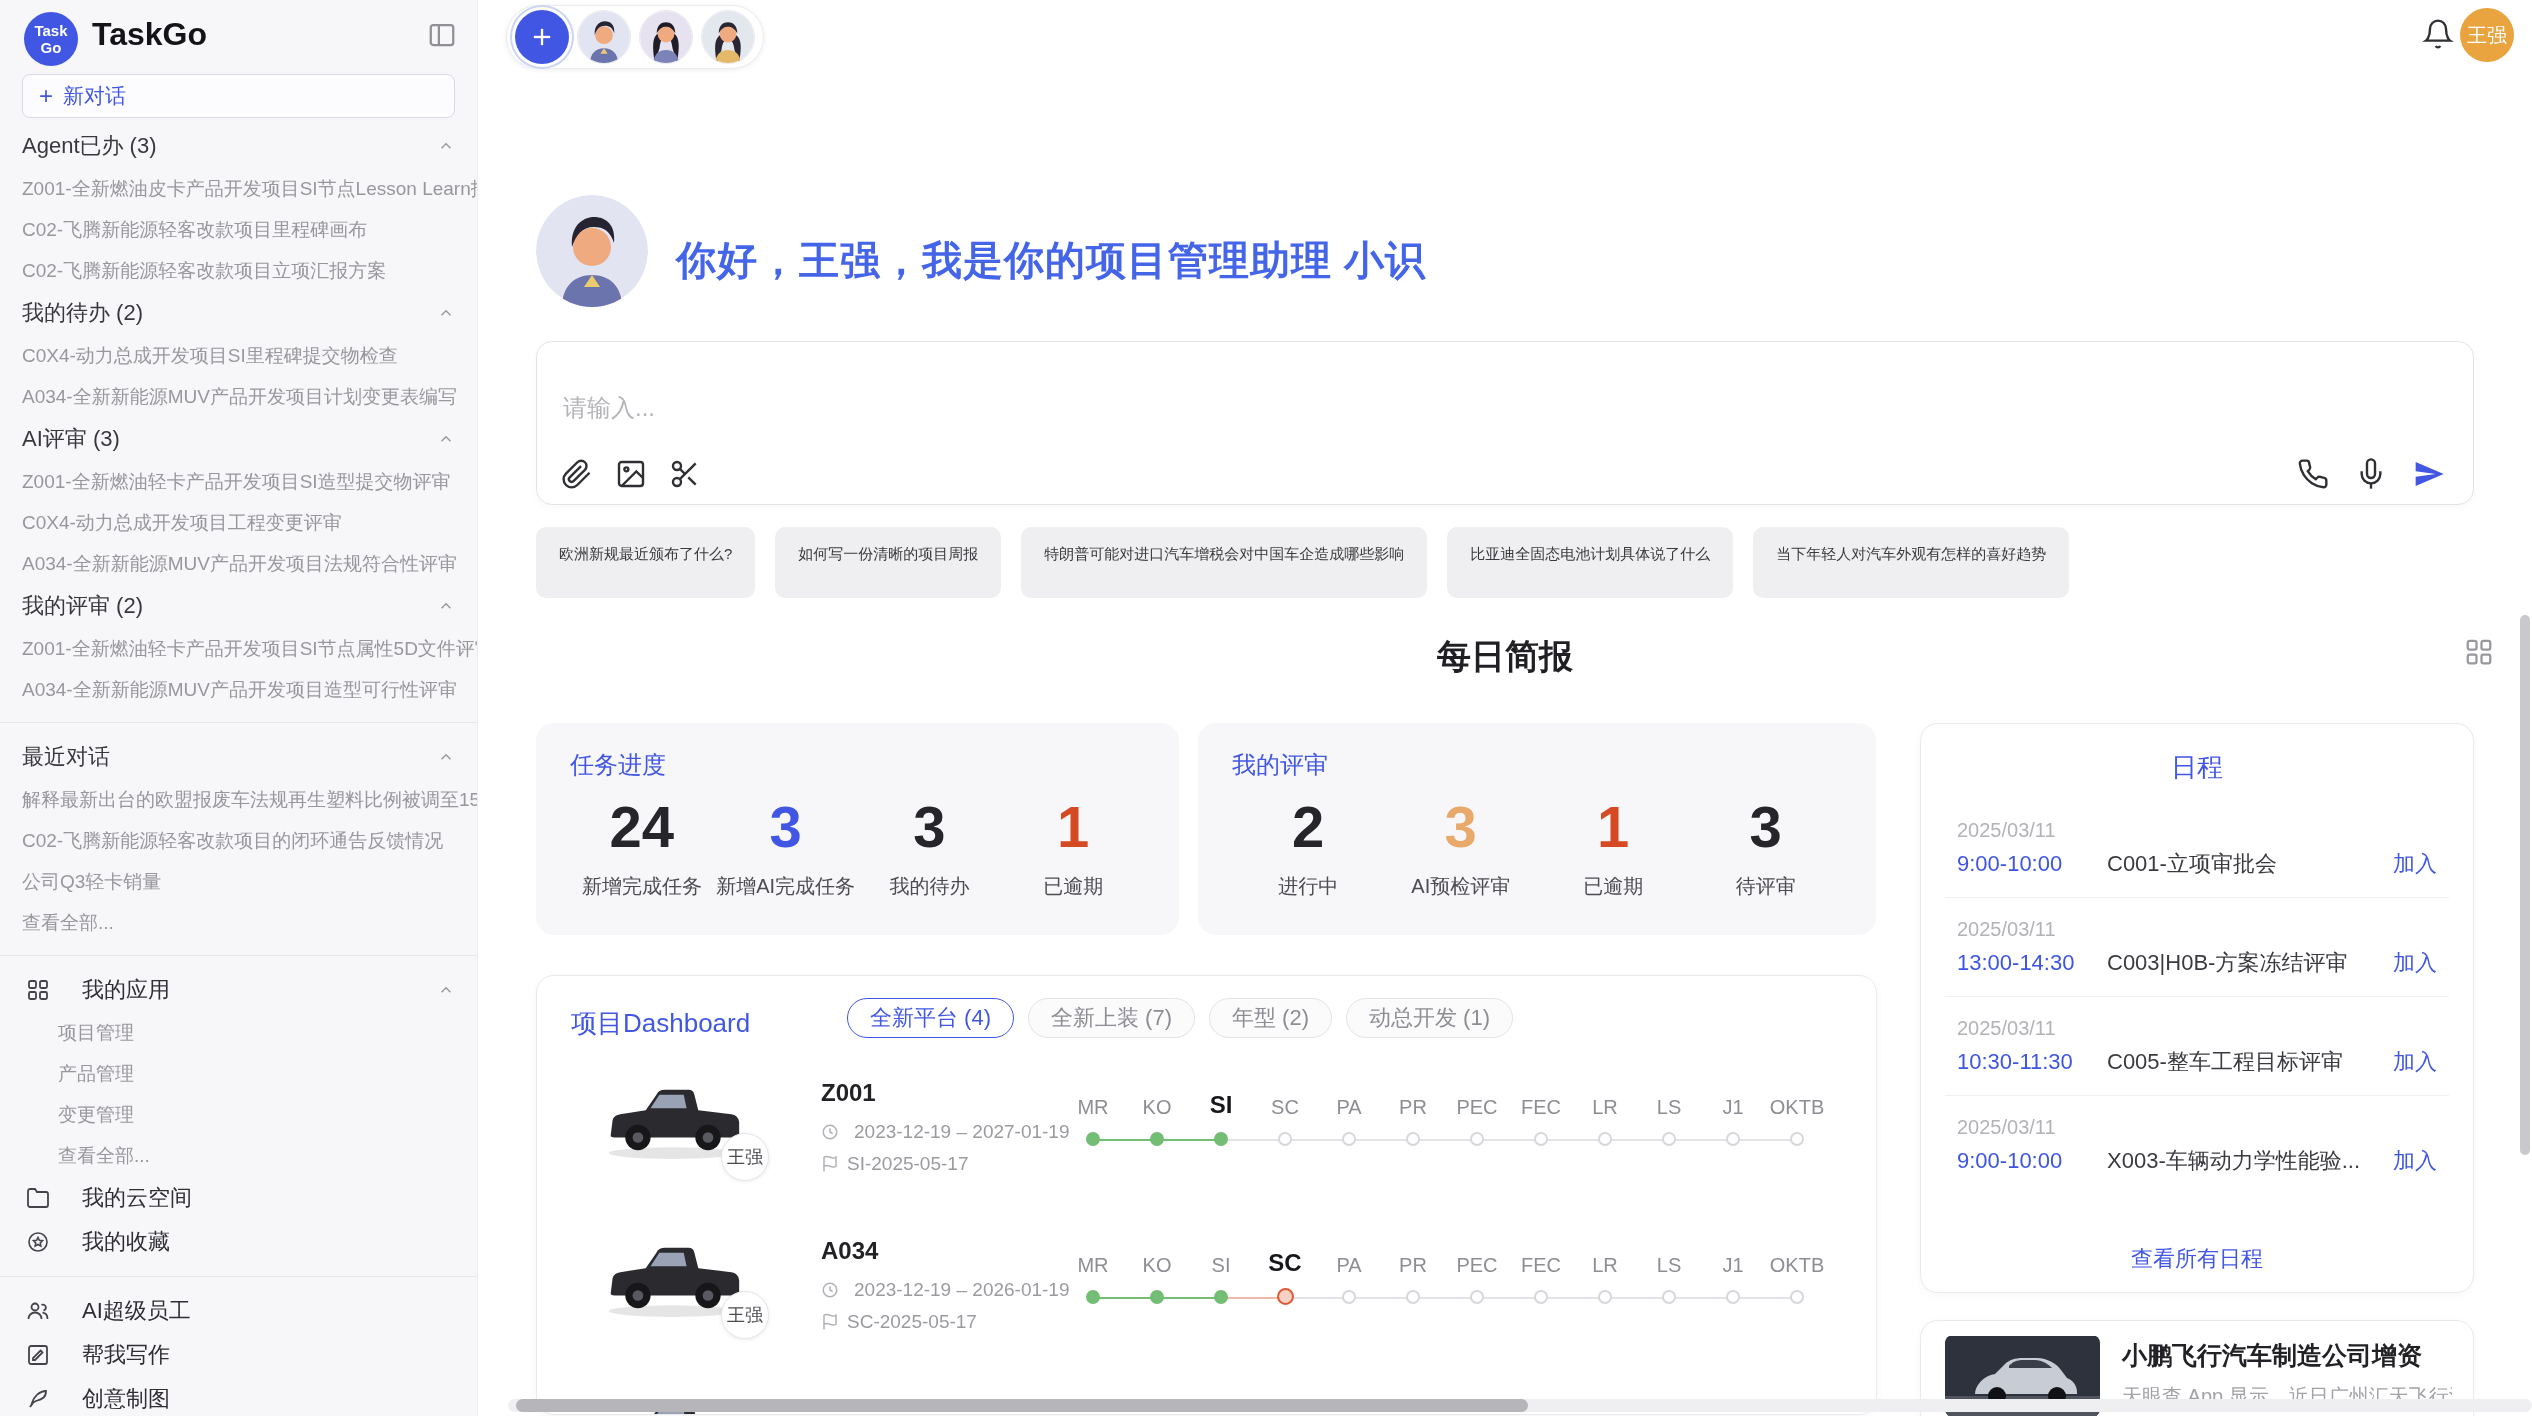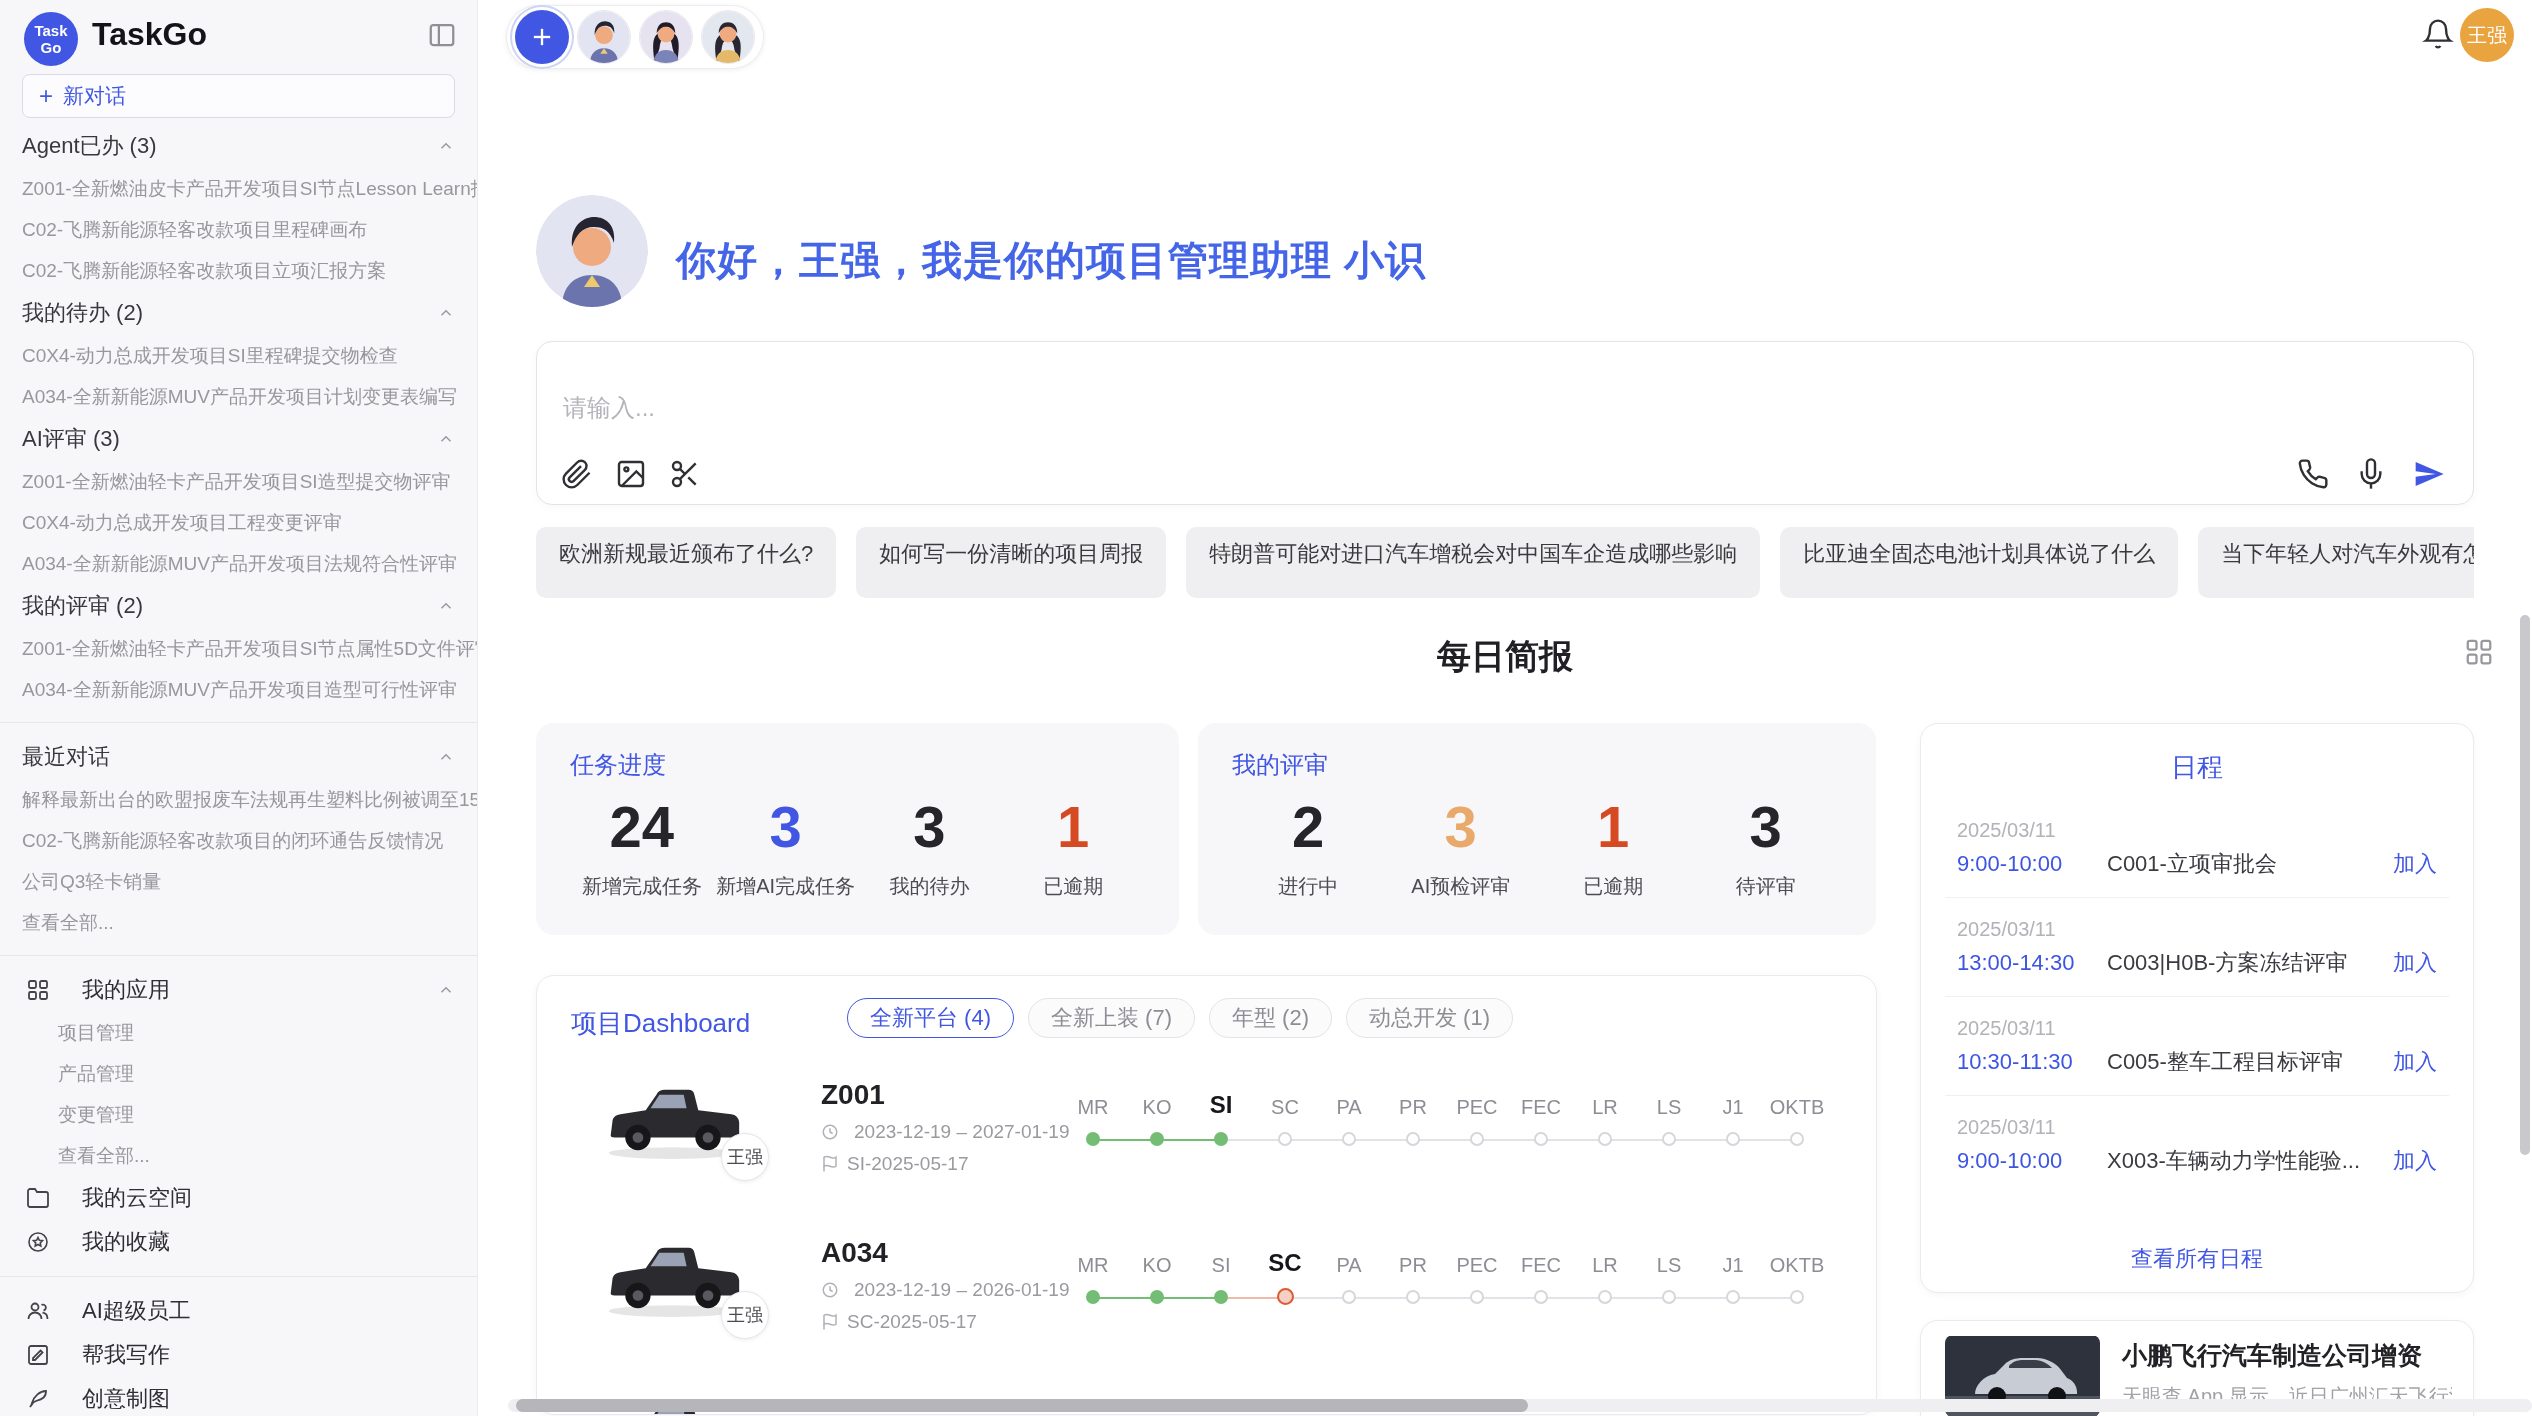--- a/index.html
+++ b/index.html
@@ -53,21 +53,21 @@
     border:1px solid #e4e4e8;border-radius:16px;box-shadow:0 2px 8px rgba(0,0,0,.03);}
   .input-field{position:absolute;left:26px;top:52px;width:1400px;border:none;outline:none;font-size:24px;color:#333;
     font-family:inherit;background:transparent;}
   .input-field::placeholder{color:#b4b4ba;}
   .tool-left{position:absolute;left:24px;bottom:14px;display:flex;gap:22px;}
   .tool-right{position:absolute;right:28px;bottom:14px;display:flex;gap:26px;align-items:center;}
   .tbtn{width:32px;height:32px;color:#2f2f34;cursor:pointer;}
   .tbtn.send{color:#4157e4;}
 
   .chip-row{position:absolute;left:58px;top:527px;width:1938px;display:flex;gap:20px;overflow:hidden;}
-  .chip{height:71px;line-height:54px;background:#efeff1;border-radius:10px;padding:0 23px;font-size:22px;
+  .chip{height:71px;line-height:54px;background:#efeff1;border-radius:10px;padding:0 23px;font-size:15px;
     color:#3a3a3e;white-space:nowrap;cursor:pointer;flex:0 0 auto;}
 
   .brief-title{position:absolute;left:58px;top:634px;width:1938px;text-align:center;font-size:34px;font-weight:700;color:#1f1f24;}
   .brief-grid-icon{position:absolute;left:1986px;top:637px;width:30px;height:30px;color:#97979e;cursor:pointer;}
 
   .stat-card{position:absolute;top:723px;height:212px;background:#f7f7f9;border-radius:18px;padding:26px 34px 0;}
   .stat-card.c1{left:58px;width:643px;}
   .stat-card.c2{left:720px;width:678px;}
   .stat-title{font-size:24px;color:#4157e4;}
   .stat-grid{display:flex;margin-top:6px;}
@@ -82,21 +82,21 @@
   .tab{height:40px;line-height:38px;padding:0 22px;border-radius:20px;border:1px solid #e3e3e8;background:#fbfbfc;
     color:#8d8d94;font-size:22px;white-space:nowrap;cursor:pointer;}
   .tab.active{border:1.5px solid #4157e4;color:#4157e4;background:#fff;font-weight:500;}
 
   .proj-list{position:absolute;left:0;top:85px;right:0;}
   .proj-row{position:relative;height:158px;}
   .truck{position:absolute;left:62px;top:14px;width:146px;height:88px;}
   .owner{position:absolute;left:184px;top:72px;width:48px;height:48px;border-radius:50%;background:#fff;
     border:1px solid #e6e6ea;box-shadow:0 1px 4px rgba(0,0,0,.08);display:flex;align-items:center;justify-content:center;
     font-size:18px;color:#4a4a50;z-index:2;}
-  .proj-code{position:absolute;left:284px;top:18px;font-size:28px;font-weight:700;color:#222226;}
+  .proj-code{position:absolute;left:284px;top:18px;font-size:24px;font-weight:700;color:#222226;}
   .proj-meta{position:absolute;left:284px;display:flex;align-items:center;gap:8px;font-size:19px;color:#9a9aa0;white-space:nowrap;}
   .proj-meta.dates{top:60px;gap:15px;}
   .proj-meta.flagline{top:92px;}
   .proj-meta .mic16{width:18px;height:18px;color:#b1b1b8;}
   .milestones{position:absolute;left:524px;top:14px;display:flex;}
   .ms{position:relative;width:64px;display:flex;flex-direction:column;align-items:center;}
   .ms .lbl{height:44px;display:flex;align-items:flex-end;font-size:20px;color:#8d8d94;}
   .ms .dot{width:14px;height:14px;border-radius:50%;background:#fff;border:2px solid #d6d6db;margin-top:13px;z-index:1;}
   .ms::before{content:"";position:absolute;left:-32px;top:64px;width:64px;height:2px;background:#e3e3e7;}
   .ms:first-child::before{display:none;}

